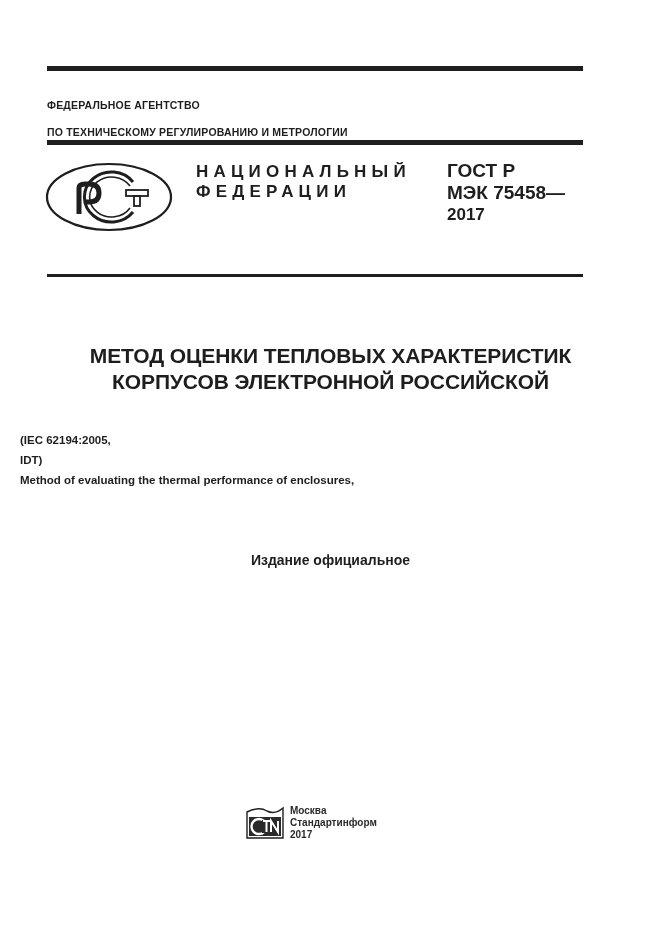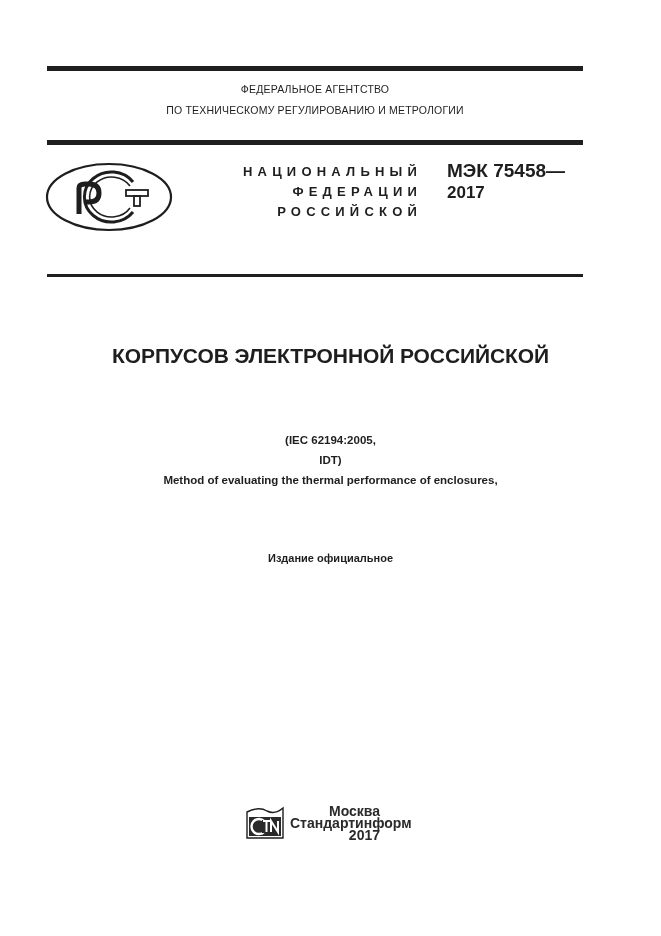--- a/index.html
+++ b/index.html
@@ -22,41 +22,41 @@
       width: 536px;
       background: #1f1f1f;
     }
     .rule-top { top: 66px; height: 5px; }
     .rule-mid { top: 140px; height: 5px; }
     .rule-bottom { top: 274px; height: 3px; }
 
     .agency {
       left: 47px;
       width: 536px;
-      text-align: center;
-      font-weight: normal;
+      font-weight: bold;
       font-size: 10.5px;
       letter-spacing: 0.2px;
+      margin-top: 16px;
     }
     .agency-1 { top: 83px; }
-    .agency-2 { top: 104px; }
+    .agency-2 { top: 110px; }
 
     .logo-gost {
       left: 45px;
       top: 162px;
       width: 128px;
       height: 70px;
     }
 
     .national {
       left: 196px;
       width: 226px;
-      text-align: right;
+      text-align: left;
       font-weight: bold;
-      font-size: 13px;
+      font-size: 17px;
       letter-spacing: 5.2px;
       line-height: 20px;
     }
     .national div { height: 20px; }
 
     .gost-block {
       left: 447px;
       top: 160px;
       font-weight: bold;
       font-size: 19px;
@@ -72,48 +72,47 @@
       font-weight: bold;
       font-size: 21px;
       line-height: 26px;
       letter-spacing: -0.1px;
     }
 
     .iec-block {
       left: 20px;
       width: 621px;
       top: 430px;
-      text-align: center;
       font-weight: bold;
       font-size: 11.5px;
       line-height: 20px;
     }
 
     .edition {
       left: 20px;
       width: 621px;
       top: 552px;
       text-align: center;
       font-weight: bold;
-      font-size: 11px;
+      font-size: 14px;
     }
 
     .publisher-logo {
       left: 245px;
       top: 806px;
       width: 40px;
       height: 35px;
     }
     .publisher {
       left: 290px;
       top: 805px;
       width: 90px;
-      text-align: right;
+      text-align: left;
       font-weight: bold;
-      font-size: 14px;
+      font-size: 10px;
       line-height: 12px;
       color: #2a2a2a;
     }
   </style>
 </head>
 <body>
 
 <div class="rule rule-top"></div>
 
 <div class="abs agency agency-1">ФЕДЕРАЛЬНОЕ АГЕНТСТВО</div>
@@ -131,31 +130,32 @@
     <path d="M 34 52 L 34 26 Q 34 22 40 22 L 44 22 Q 54 22 54 31 Q 54 40 44 40 L 40 40" fill="none" stroke="#1e1e1e" stroke-width="5" stroke-linejoin="round"></path>
 
     <rect x="81" y="28" width="22" height="6" fill="none" stroke="#1e1e1e" stroke-width="1.8"></rect>
     <rect x="89" y="34" width="6" height="10" fill="none" stroke="#1e1e1e" stroke-width="1.8"></rect>
   </svg>
 </div>
 
 <div class="abs national" style="top:162px;">
   <div>НАЦИОНАЛЬНЫЙ</div>
   <div>ФЕДЕРАЦИИ</div>
-  <div>РОССИЙСКОЙ</div>
 </div>
 
 <div class="abs gost-block">
+  <div>ГОСТ Р</div>
   <div>МЭК 75458—</div>
   <div class="y">2017</div>
 </div>
 
 <div class="rule rule-bottom"></div>
 
 <div class="abs main-title">
+  <div>МЕТОД ОЦЕНКИ ТЕПЛОВЫХ ХАРАКТЕРИСТИК</div>
   <div>КОРПУСОВ ЭЛЕКТРОННОЙ РОССИЙСКОЙ</div>
 </div>
 
 <div class="abs iec-block">
   <div>(IEC 62194:2005,</div>
   <div>IDT)</div>
   <div>Method of evaluating the thermal performance of enclosures,</div>
 </div>
 
 <div class="abs edition">Издание официальное</div>

